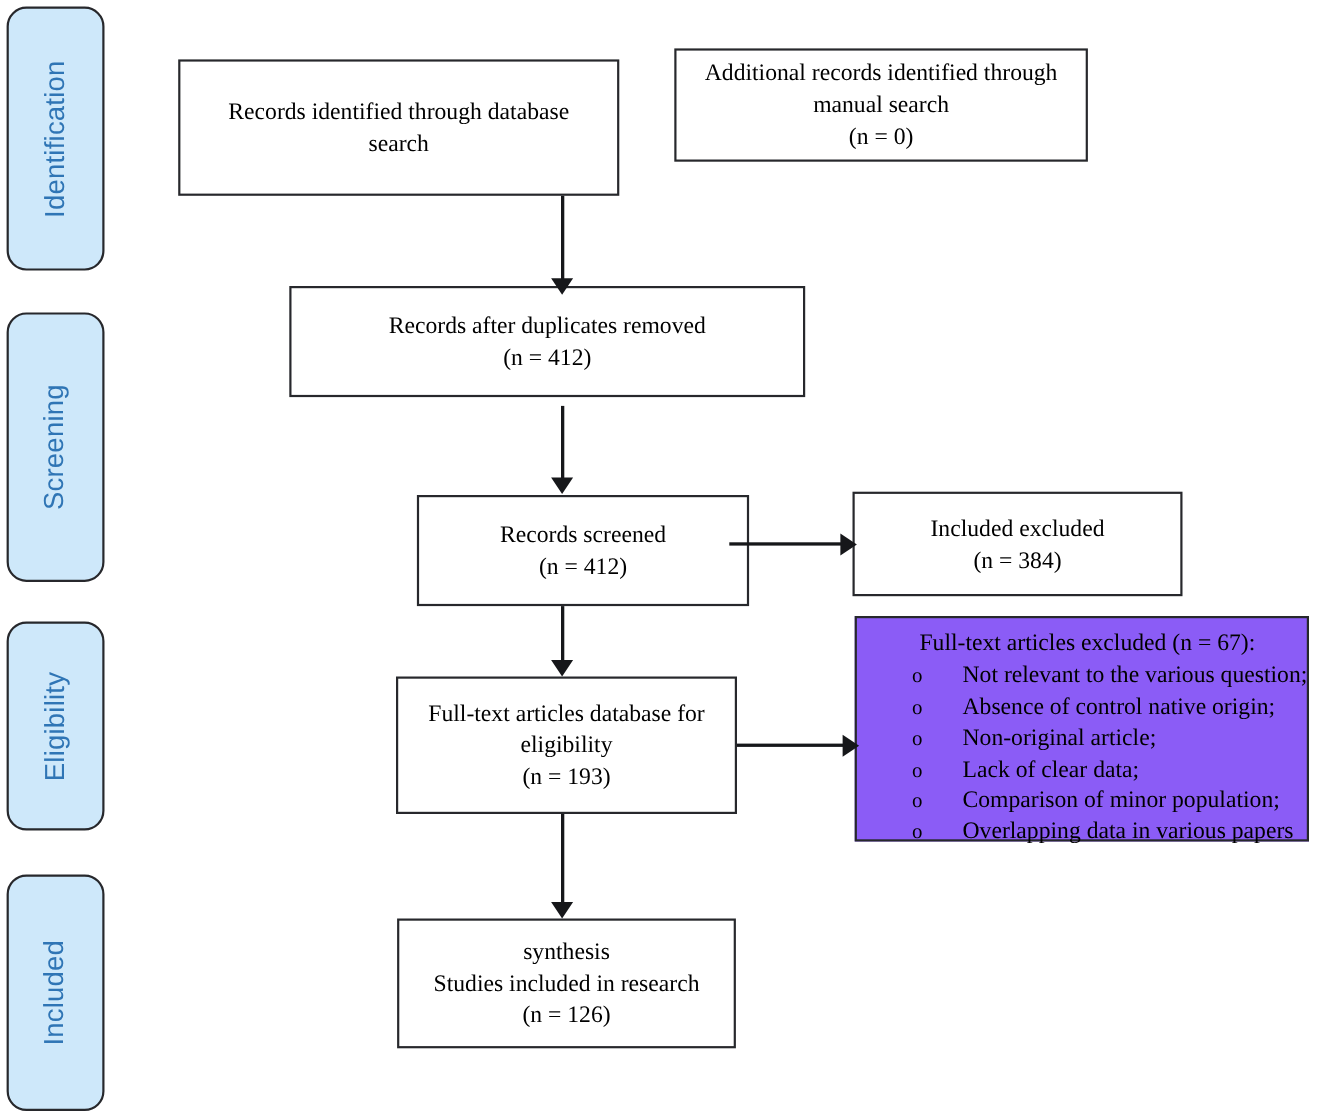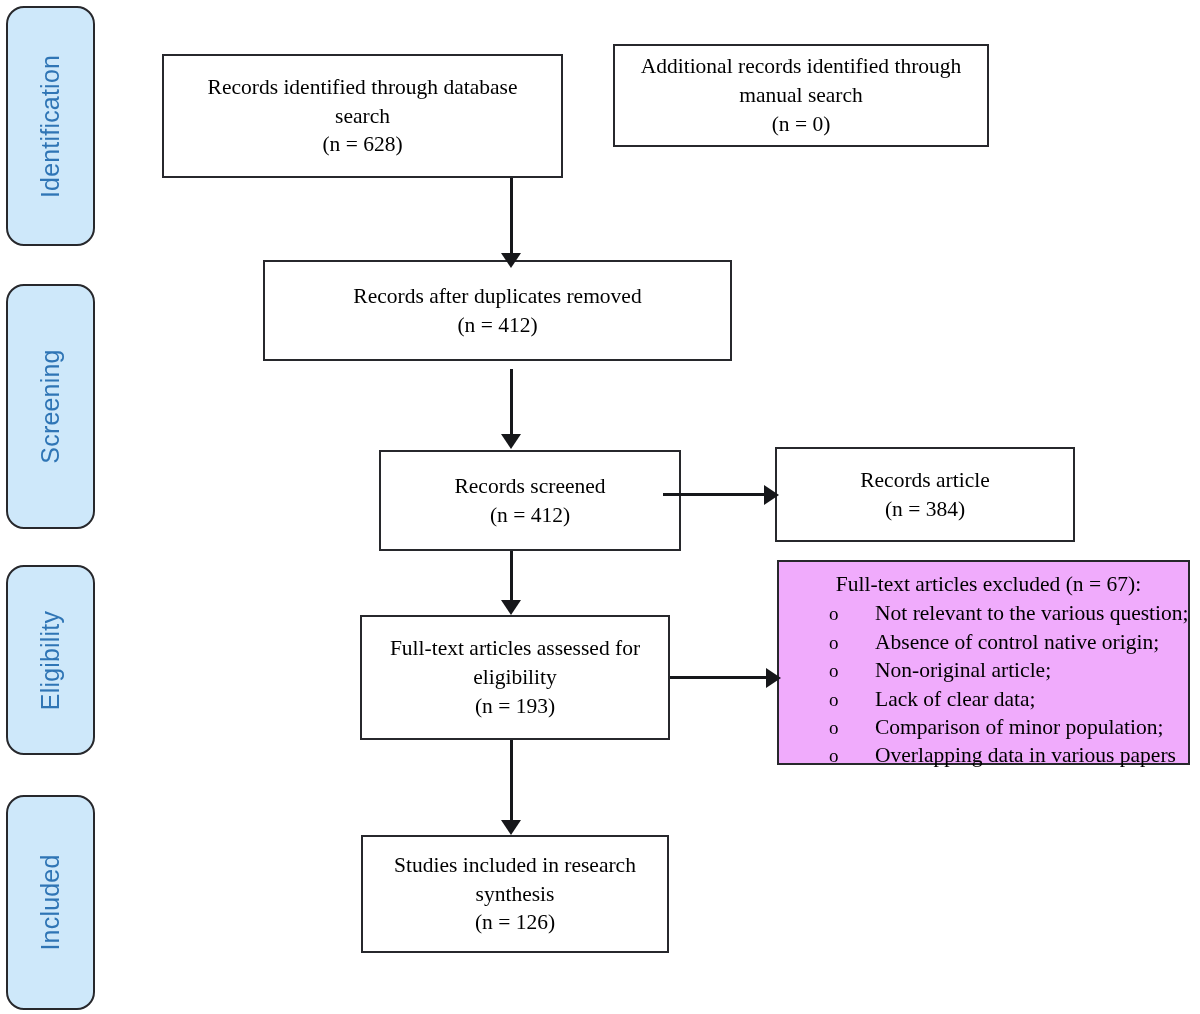--- a/index.html
+++ b/index.html
@@ -52,21 +52,21 @@
     font-size: 21.5px;
     line-height: 1.34;
     padding: 4px 10px;
   }
   .flow-box .inner { width: 100%; }
   .flow-box .line { display: block; }
 
   
   .reasons-box {
     position: absolute;
-    background: #f0abfc;
+    background: #8b5cf6;
     border: 2.5px solid #27282c;
     box-sizing: border-box;
     color: #000000;
     font-size: 21.5px;
     line-height: 1.32;
     padding: 8px 10px 8px 14px;
     display: flex;
     flex-direction: column;
     justify-content: space-between;
   }
@@ -137,21 +137,20 @@
   </div>
 
   <div class="phase-bar" style="left:6px; top:795px; width:89px; height:215px;">
     <span class="phase-label">Included</span>
   </div>
 
   <div class="flow-box" style="left:162px; top:54px; width:401px; height:124px;">
     <div class="inner">
       <span class="line">Records identified through database</span>
       <span class="line">search</span>
-      <span class="line">(n = 628)</span>
     </div>
   </div>
 
   <div class="flow-box" style="left:613px; top:44px; width:376px; height:103px;">
     <div class="inner">
       <span class="line">Additional records identified through</span>
       <span class="line">manual search</span>
       <span class="line">(n = 0)</span>
     </div>
   </div>
@@ -165,28 +164,28 @@
 
   <div class="flow-box" style="left:379px; top:450px; width:302px; height:101px;">
     <div class="inner">
       <span class="line">Records screened</span>
       <span class="line">(n = 412)</span>
     </div>
   </div>
 
   <div class="flow-box" style="left:775px; top:447px; width:300px; height:95px;">
     <div class="inner">
-      <span class="line">Records article</span>
+      <span class="line">Included excluded</span>
       <span class="line">(n = 384)</span>
     </div>
   </div>
 
   <div class="flow-box" style="left:360px; top:615px; width:310px; height:125px;">
     <div class="inner">
-      <span class="line">Full-text articles assessed for</span>
+      <span class="line">Full-text articles database for</span>
       <span class="line">eligibility</span>
       <span class="line">(n = 193)</span>
     </div>
   </div>
 
   <div class="reasons-box" style="left:777px; top:560px; width:413px; height:205px;">
     <div class="reasons-title">Full-text articles excluded (n = 67):</div>
     <ul class="reasons-list">
       <li>
         <span class="bullet-o">o</span>
@@ -210,22 +209,22 @@
       </li>
       <li>
         <span class="bullet-o">o</span>
         <span>Overlapping data in various papers</span>
       </li>
     </ul>
   </div>
 
   <div class="flow-box" style="left:361px; top:835px; width:308px; height:118px;">
     <div class="inner">
+      <span class="line">synthesis</span>
       <span class="line">Studies included in research</span>
-      <span class="line">synthesis</span>
       <span class="line">(n = 126)</span>
     </div>
   </div>
 
   <div class="vline" style="left:510px; top:178px; height:77px;"></div>
   <div class="arrow-down" style="left:501px; top:253px;"></div>
 
   <div class="vline" style="left:510px; top:369px; height:66px;"></div>
   <div class="arrow-down" style="left:501px; top:434px;"></div>
 

